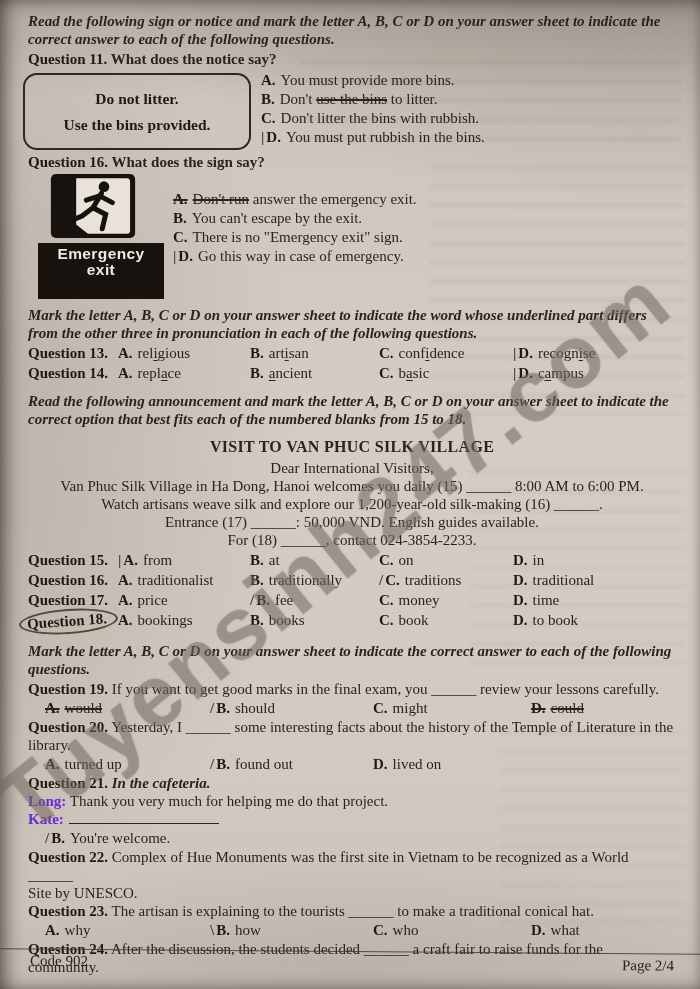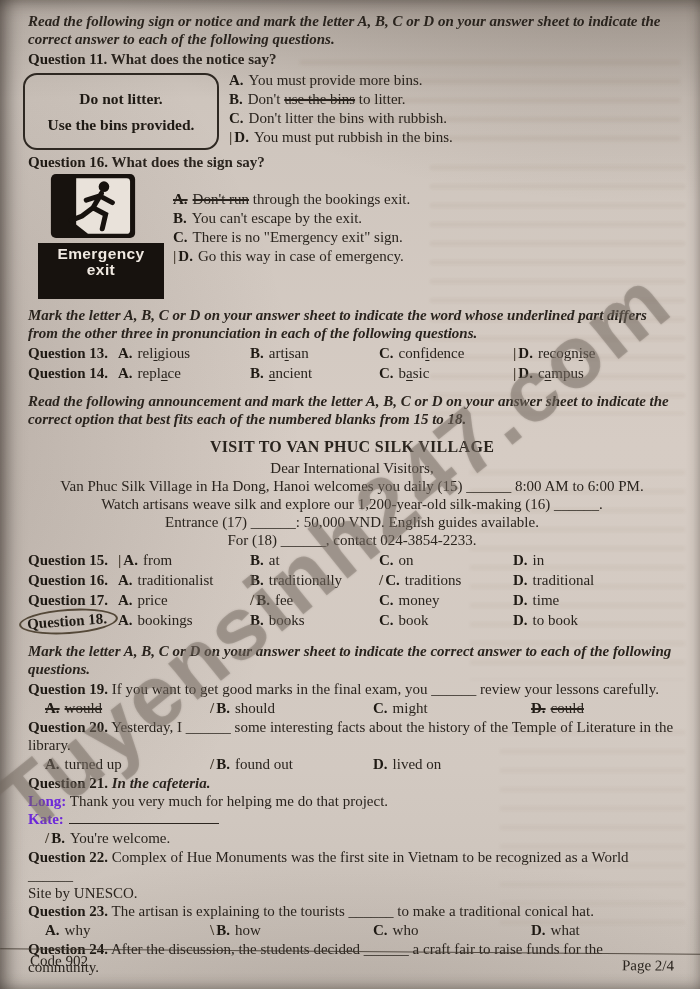--- a/index.html
+++ b/index.html
@@ -28,21 +28,21 @@
   .L{font-weight:bold;margin-right:5px;color:#1f1a14;}
   .opt{white-space:nowrap;}
   .strike{text-decoration:line-through;text-decoration-thickness:1.5px;}
   u{text-underline-offset:2px;}
   .pen{font-style:normal;font-weight:600;color:#463c2f;margin-right:2px;}
   .flexrow{display:flex;align-items:flex-start;}
   
   .q11row{margin:3px 0 3px;}
   .notice-box{border:2.5px solid #2e2822;border-radius:14px;width:176px;
     text-align:center;font-weight:bold;font-size:15.5px;line-height:1.65;
-    padding:11px 8px;margin:2px 10px 0 -5px;color:#1f1a14;}
+    padding:11px 24px;margin:2px 10px 0 -5px;color:#1f1a14;}
   .opts > div{margin-bottom:1px;}
   
   .q12row{margin:3px 0 7px;}
   .signcol{width:135px;margin-left:10px;flex:none;}
   .signbox{width:86px;height:64px;margin-left:12px;display:block;}
   .signlabel{background:#17120e;color:#f0e9e1;font-family:"Liberation Sans",sans-serif;
     font-weight:bold;font-size:15.5px;line-height:1.05;text-align:center;
     width:122px;padding:3px 2px 20px;margin-top:5px;letter-spacing:0.4px;}
   
   .row4{display:grid;grid-template-columns:90px 132px 129px 134px auto;margin:2px 0;}
@@ -116,21 +116,21 @@
         <path d="M30 5 H90 a4 4 0 0 1 4 4 V67 a4 4 0 0 1 -4 4 H44 L30 60 Z" fill="#e9e2da"></path>
         <circle cx="63" cy="15" r="6.3" fill="#17120e"></circle>
         <path d="M60 23 L50 40 M58 26 L73 34 M58 26 L42 31 M50 40 L65 48 L61 65 M50 40 L37 50 L24 55" stroke="#17120e" stroke-width="6" stroke-linecap="round" fill="none"></path>
       </svg>
       <div class="signlabel">
         <div>Emergency</div>
         <div>exit</div>
       </div>
     </div>
     <div class="opts" style="margin-top:16px;">
-      <div class="opt"><span class="strike"><b class="L">A.</b><span>Don't run</span></span><span> through the bookings exit.</span></div>
+      <div class="opt"><span class="strike"><b class="L">A.</b><span>Don't run</span></span><span> answer the emergency exit.</span></div>
       <div class="opt"><b class="L">B.</b><span>You can't escape by the exit.</span></div>
       <div class="opt"><b class="L">C.</b><span>There is no "Emergency exit" sign.</span></div>
       <div class="opt"><i class="pen">|</i><b class="L">D.</b><span>Go this way in case of emergency.</span></div>
     </div>
   </div>
 
   <p class="instr">Mark the letter A, B, C or D on your answer sheet to indicate the word whose underlined part differs from the other three in pronunciation in each of the following questions.</p>
 
   <div class="row4">
     <span class="ql">Question 13.</span>

